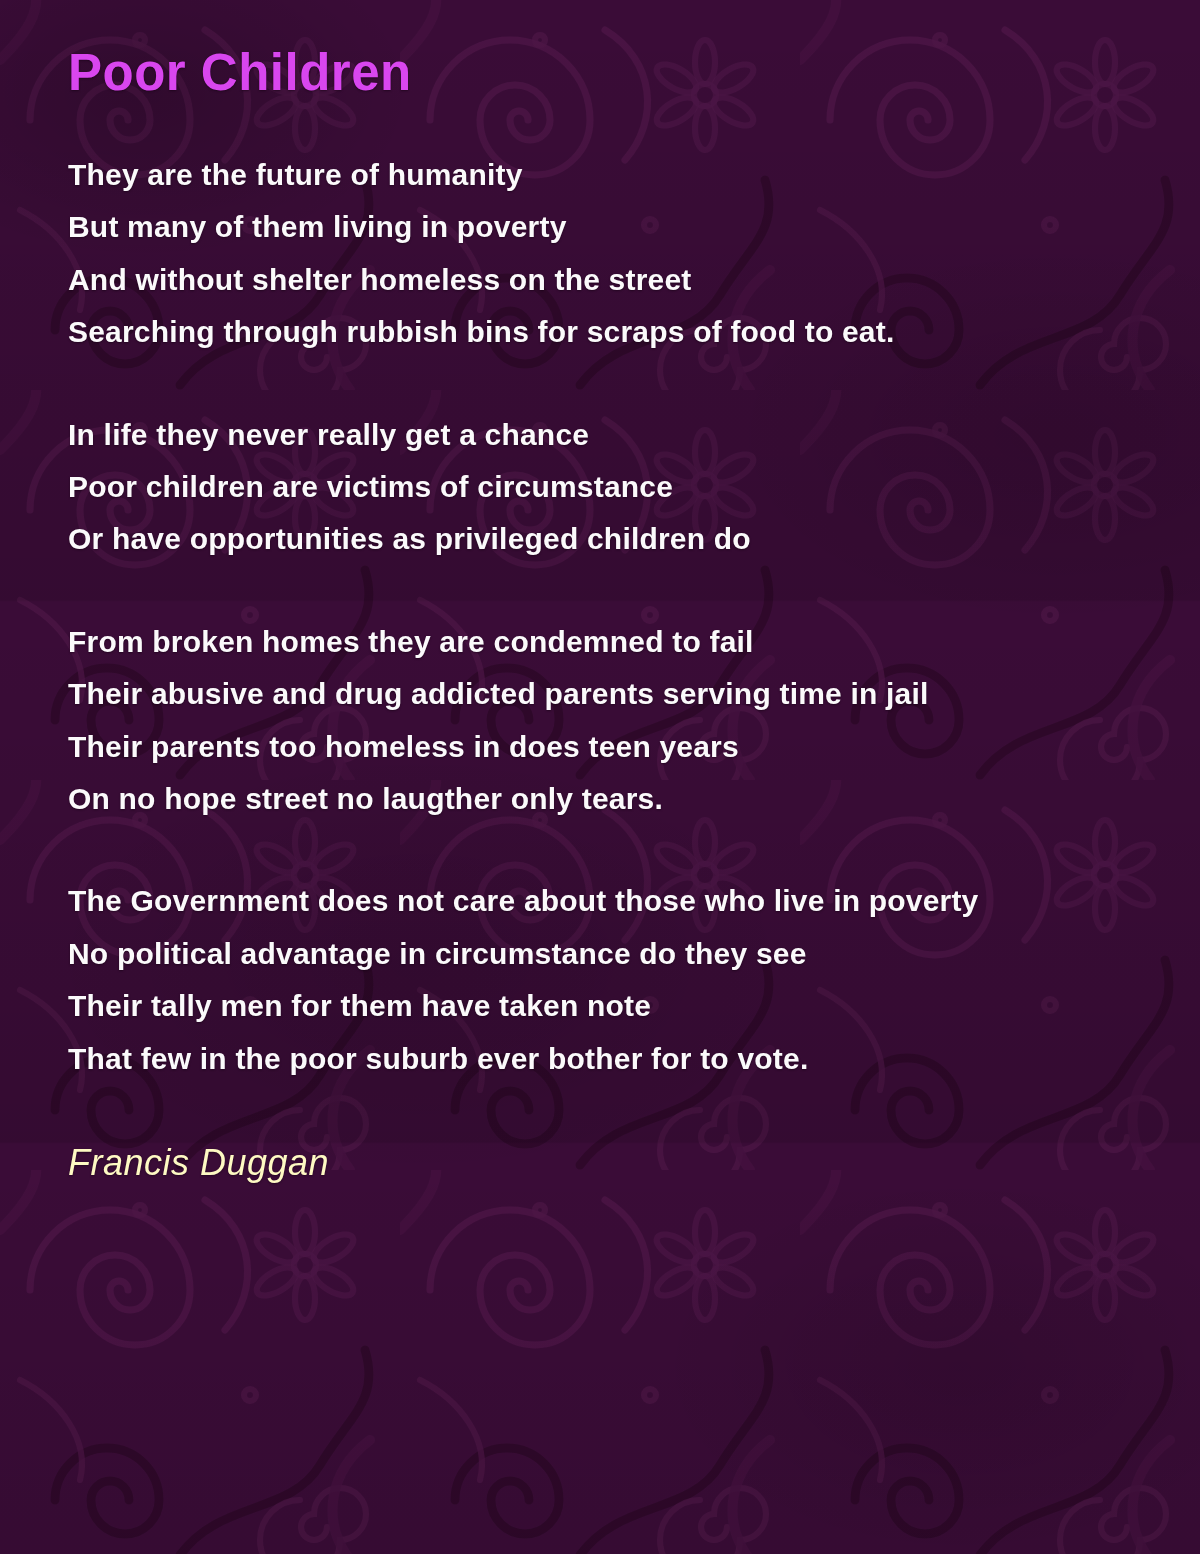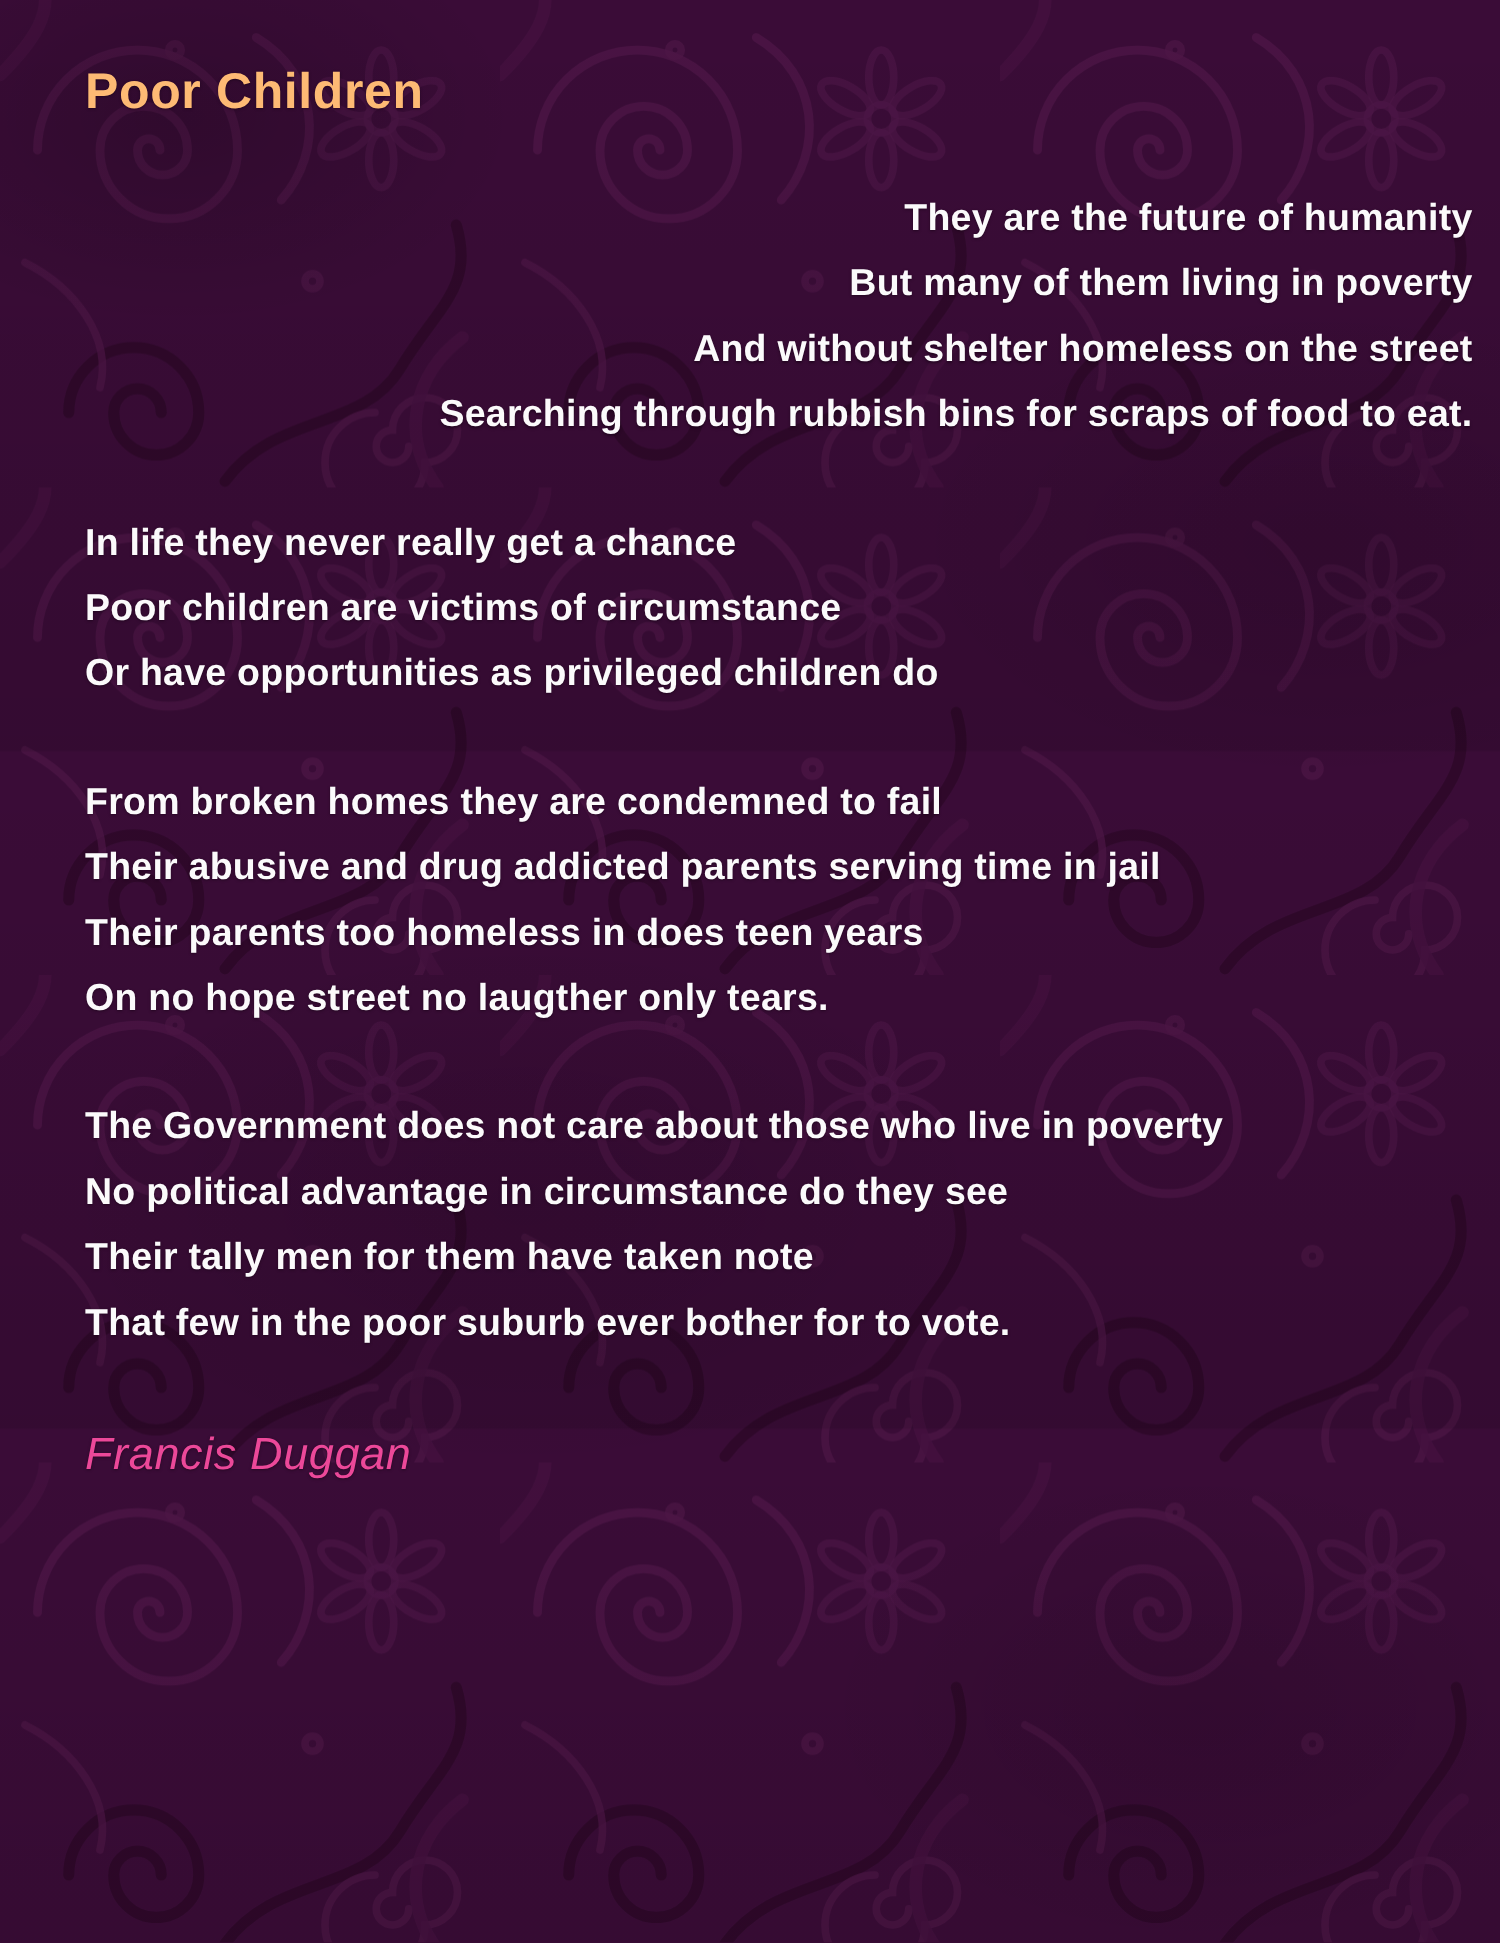--- a/index.html
+++ b/index.html
@@ -34,44 +34,44 @@
   }
   .content {
     position: absolute;
     top: 0; left: 68px;
     width: 1110px;
     z-index: 2;
     color: #fbfafb;
   }
   .title {
     margin: 53px 0 0 0;
-    font-size: 40px;
+    font-size: 51px;
     line-height: 40px;
     font-weight: bold;
     letter-spacing: 0.5px;
-    color: #fdba74;
+    color: #d946ef;
     text-shadow: 0 1px 2px rgba(20,0,18,0.55);
   }
   .stanza { margin: 50px 0 0 0; }
-  .stanza.first { margin-top: 56px; text-align: right; }
+  .stanza.first { margin-top: 56px; }
   .line {
     font-size: 30px;
     line-height: 52.4px;
     font-weight: bold;
     white-space: nowrap;
     letter-spacing: 0.2px;
     text-shadow: 0 1px 2px rgba(20,0,18,0.55);
   }
   .author {
     margin: 52px 0 0 0;
     font-size: 36px;
     line-height: 52.4px;
     font-style: italic;
     font-weight: normal;
-    color: #ec4899;
+    color: #fef9c3;
     letter-spacing: 0.5px;
     text-shadow: 0 1px 2px rgba(20,0,18,0.5);
   }
 </style>
 </head>
 <body>
 
 <svg class="bg-svg" width="1200" height="1554" xmlns="http://www.w3.org/2000/svg">
   <defs>
     <pattern id="damask" patternUnits="userSpaceOnUse" width="400" height="390">

